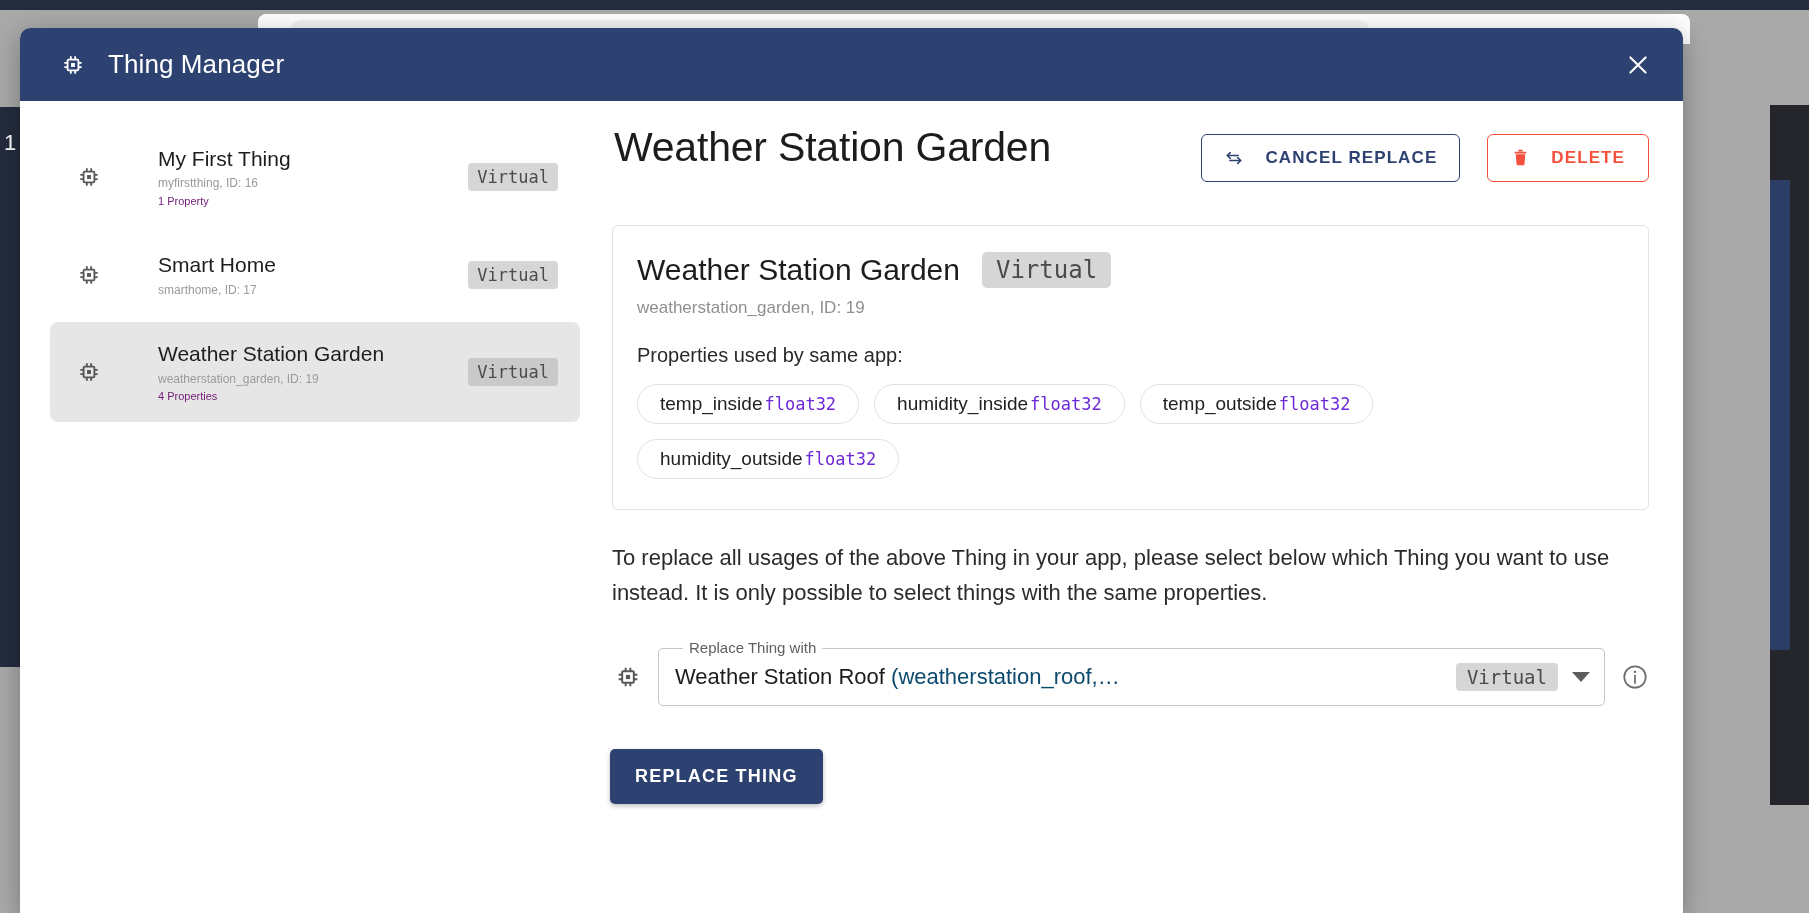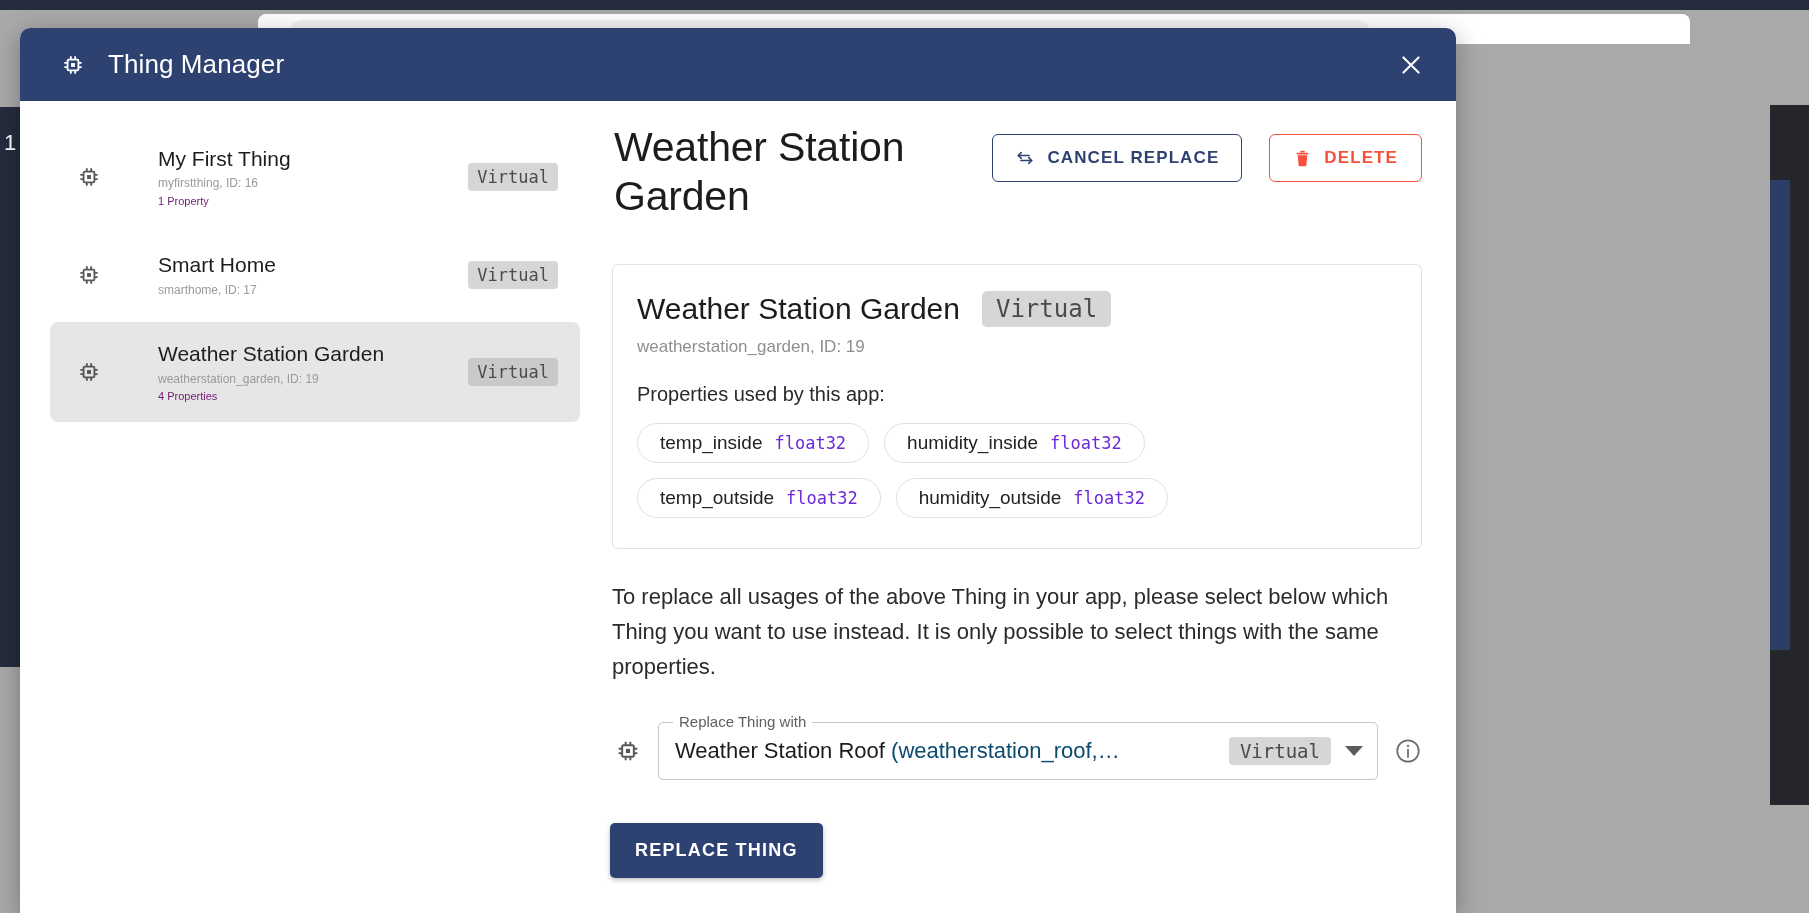--- a/index.html
+++ b/index.html
@@ -66,21 +66,21 @@
     position: absolute;
     left: 1770px; top: 180px;
     width: 20px; height: 470px;
     background: #2d3e66;
   }
 
   
   #thing-manager-dialog {
     position: absolute;
     left: 20px; top: 28px;
-    width: 1436px; height: 885px;
+    width: 1663px; height: 885px;
     background: #ffffff;
     border-radius: 10px 10px 0 0;
     box-shadow: 0 6px 26px rgba(0,0,0,0.30);
     overflow: hidden;
   }
 
   
   #dialog-titlebar {
     position: relative;
     height: 73px;
@@ -179,22 +179,22 @@
   }
   #detail-header-actions {
     margin-left: auto;
     display: flex;
     align-items: center;
     gap: 27px;
     padding-top: 11px;
   }
   .btn {
     display: inline-flex;
-    align-items: center;
-    gap: 12px;
+    align-items: flex-start;
+    gap: 21px;
     font-family: "Liberation Sans", sans-serif;
     font-size: 17px;
     font-weight: bold;
     letter-spacing: 1.1px;
     border-radius: 6px;
     cursor: pointer;
     background: #ffffff;
     white-space: nowrap;
   }
   #cancel-replace-button {
@@ -247,21 +247,21 @@
   }
   #property-chip-row {
     display: flex;
     gap: 15px;
     margin-top: 17px;
     flex-wrap: wrap;
   }
   .property-chip {
     display: inline-flex;
     align-items: baseline;
-    gap: 12px;
+    gap: 2px;
     border: 1px solid #e0e0e0;
     border-radius: 20px;
     padding: 8px 22px;
     background: #ffffff;
   }
   .property-chip .pc-name {
     font-size: 19px;
     color: #222222;
   }
   .property-chip .pc-type {
@@ -298,21 +298,21 @@
     display: flex;
     align-items: center;
     padding: 0 14px 0 16px;
     cursor: pointer;
     background: #ffffff;
     min-width: 0;
   }
   #replace-select-label {
     position: absolute;
     top: -10px;
-    left: 14px;
+    left: 24px;
     background: #ffffff;
     padding: 0 6px;
     font-size: 15px;
     color: #5f5f5f;
     white-space: nowrap;
   }
   #replace-select-value {
     font-size: 22px;
     color: #1c1c1c;
     white-space: nowrap;
@@ -474,21 +474,21 @@
           </button>
         </div>
       </div>
 
       <div id="thing-info-card">
         <div id="info-card-headline">
           <span id="info-card-name">Weather Station Garden</span>
           <span id="info-card-badge">Virtual</span>
         </div>
         <div id="info-card-sub">weatherstation_garden, ID: 19</div>
-        <div id="properties-label">Properties used by this app:</div>
+        <div id="properties-label">Properties used by same app:</div>
 
         <div id="property-chip-row">
           <span class="property-chip">
             <span class="pc-name">temp_inside</span>
             <span class="pc-type">float32</span>
           </span>
           <span class="property-chip">
             <span class="pc-name">humidity_inside</span>
             <span class="pc-type">float32</span>
           </span>

